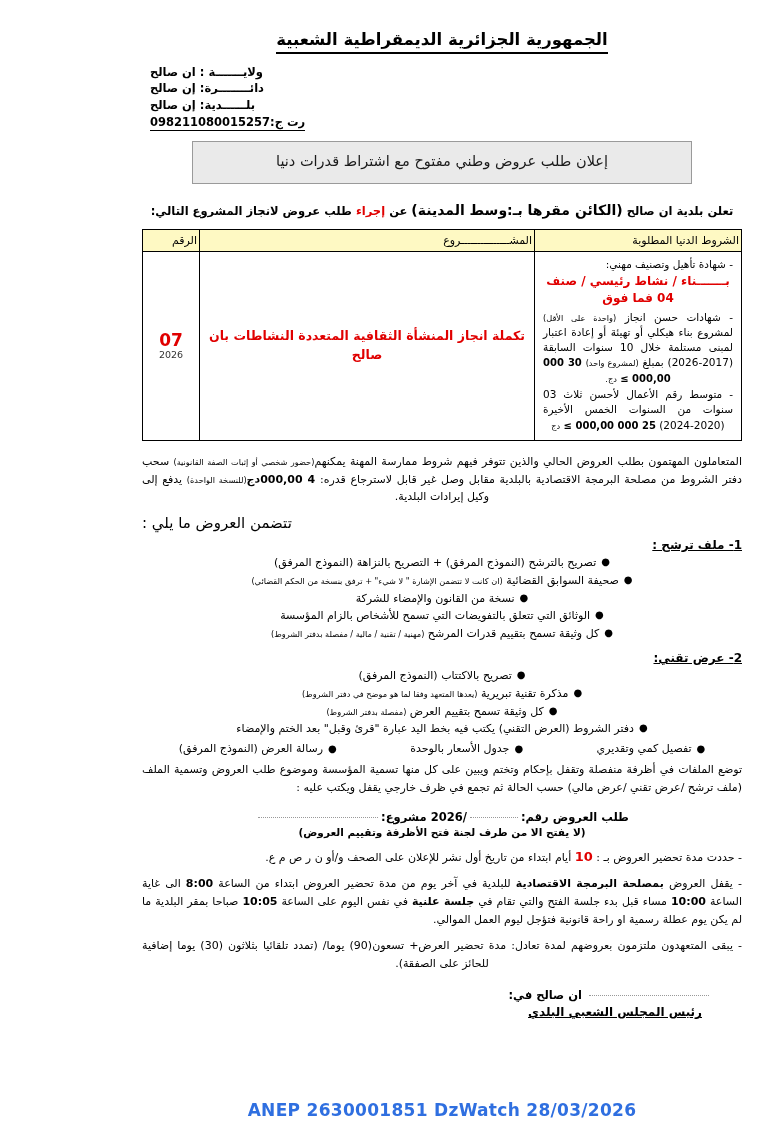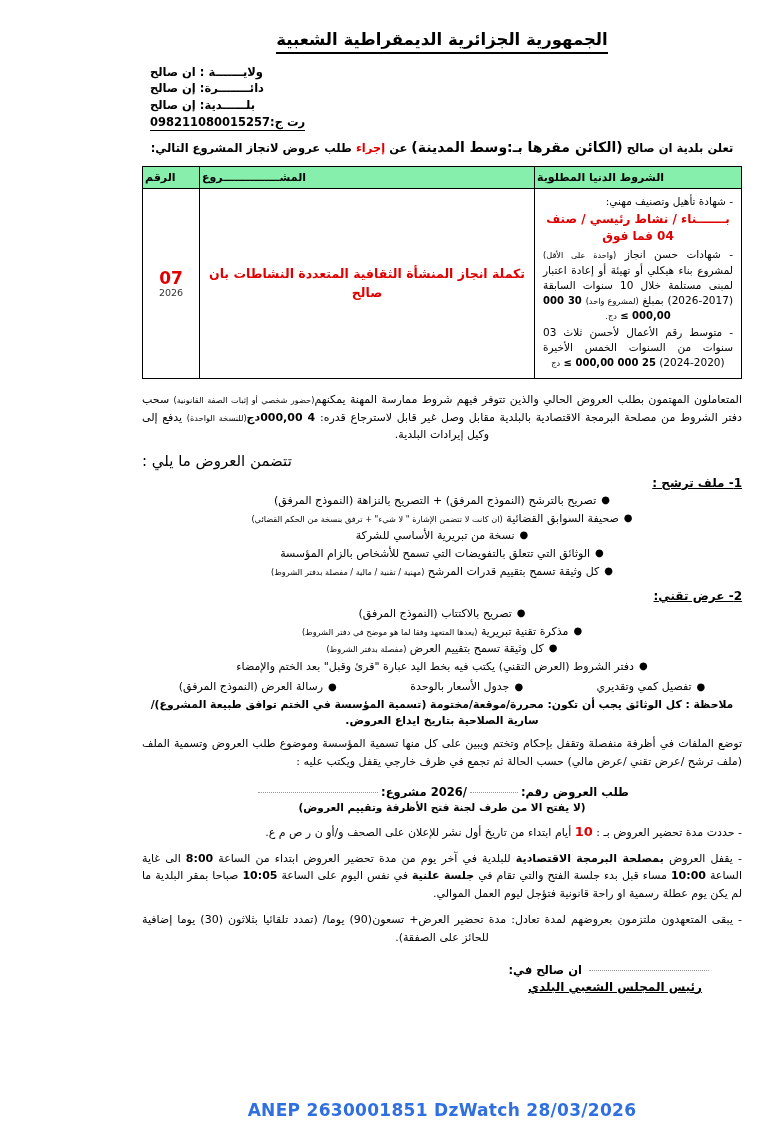--- a/index.html
+++ b/index.html
@@ -97,25 +97,25 @@
     width: 100%;
     border-collapse: collapse;
     table-layout: fixed;
     margin-bottom: 12px;
   }
   table.offers th, table.offers td {
     border: 1.2px solid #000;
     vertical-align: middle;
   }
   table.offers thead th {
-    background: #86efac;
+    background: #fef9c3;
     font-size: 11px;
-    font-weight: bold;
+    font-weight: normal;
     padding: 4px 2px;
-    text-align: left;
+    text-align: right;
   }
   th.col-num  { width: 52px; }
   th.col-proj { width: 330px; }
   th.col-cond { width: auto; }
 
   td.cell-num {
     text-align: center;
     padding: 6px 2px;
   }
   td.cell-num .num {
@@ -315,20 +315,23 @@
     </span>
     <span class="org-line">
       <span class="lbl">بلــــــدية:</span>
       <span class="val">إن صالح</span>
     </span>
     <span class="org-line underlined">
       <span class="val"><span>رت ج:</span><span>098211080015257</span></span>
     </span>
   </div>
 
+  <div class="banner-wrap">
+    <div class="banner">إعلان طلب عروض وطني مفتوح مع اشتراط قدرات دنيا</div>
+  </div>
 
   <div class="intro-line">
     <span>تعلن بلدية ان صالح</span>
     <span class="small">(الكائن مقرها بـ:وسط المدينة)</span>
     <span>عن</span>
     <span class="red">إجراء</span>
     <span>طلب عروض لانجاز المشروع التالي:</span>
   </div>
 
   <table class="offers">
@@ -375,43 +378,39 @@
   </p>
 
   <div class="section-label">تتضمن العروض ما يلي :</div>
 
   <div class="section-title-row">
     <span class="section-title">1- ملف ترشح :</span>
   </div>
   <ul class="bullets">
     <li><span class="dot">●</span><span>تصريح بالترشح (النموذج المرفق)  +  التصريح بالنزاهة (النموذج المرفق)</span><span class="tiny"></span></li>
     <li><span class="dot">●</span><span>صحيفة السوابق القضائية</span> <span class="tiny">(ان كانت لا تتضمن الإشارة " لا شيء" + ترفق بنسخة من الحكم القضائي)</span></li>
-    <li><span class="dot">●</span><span>نسخة من تبريرية الأساسي للشركة</span><span class="tiny"></span></li>
+    <li><span class="dot">●</span><span>نسخة من القانون والإمضاء للشركة</span><span class="tiny"></span></li>
     <li><span class="dot">●</span><span>الوثائق التي تتعلق بالتفويضات التي تسمح للأشخاص بالزام المؤسسة</span><span class="tiny"></span></li>
     <li><span class="dot">●</span><span>كل وثيقة تسمح بتقييم قدرات المرشح</span> <span class="tiny">(مهنية / تقنية / مالية / مفصلة بدفتر الشروط)</span></li>
   </ul>
 
   <div class="section-title-row">
     <span class="section-title">2- عرض تقني:</span>
   </div>
   <ul class="bullets">
     <li><span class="dot">●</span><span>تصريح بالاكتتاب (النموذج المرفق)</span><span class="tiny"></span></li>
     <li><span class="dot">●</span><span>مذكرة تقنية تبريرية</span> <span class="tiny">(يعدها المتعهد وفقا لما هو موضح في دفتر الشروط)</span></li>
     <li><span class="dot">●</span><span>كل وثيقة تسمح بتقييم العرض</span> <span class="tiny">(مفصلة بدفتر الشروط)</span></li>
     <li><span class="dot">●</span><span>دفتر الشروط (العرض التقني) يكتب فيه بخط اليد عبارة "قرئ وقبل" بعد الختم والإمضاء</span><span class="tiny"></span></li>
   </ul>
 
   <div class="fin-row">
     <span class="fin-item"><span class="dot">●</span><span>تفصيل كمي وتقديري</span></span>
     <span class="fin-item"><span class="dot">●</span><span>جدول الأسعار بالوحدة</span></span>
     <span class="fin-item"><span class="dot">●</span><span>رسالة العرض (النموذج المرفق)</span></span>
-  </div>
-  <div class="note-line">
-    <span>ملاحظة :</span>
-    <span>كل الوثائق يجب أن تكون: محررة/موقعة/مختومة (تسمية المؤسسة في الختم توافق طبيعة المشروع)/ سارية الصلاحية بتاريخ ايداع العروض.</span>
   </div>
 
   <p class="para">توضع  الملفات في أظرفة منفصلة وتقفل بإحكام وتختم ويبين على كل منها تسمية المؤسسة وموضوع طلب العروض وتسمية الملف (ملف ترشح /عرض تقني /عرض مالي) حسب الحالة ثم تجمع في ظرف خارجي يقفل ويكتب عليه  :</p>
 
   <div class="env-block">
     <div class="env-line1">
       <span>طلب العروض رقم:</span><span class="dots short"></span><span>/2026</span>
       <span>مشروع:</span><span class="dots"></span>
     </div>
     <div class="env-line2">(لا يفتح الا من طرف لجنة فتح الأظرفة وتقييم العروض)</div>

